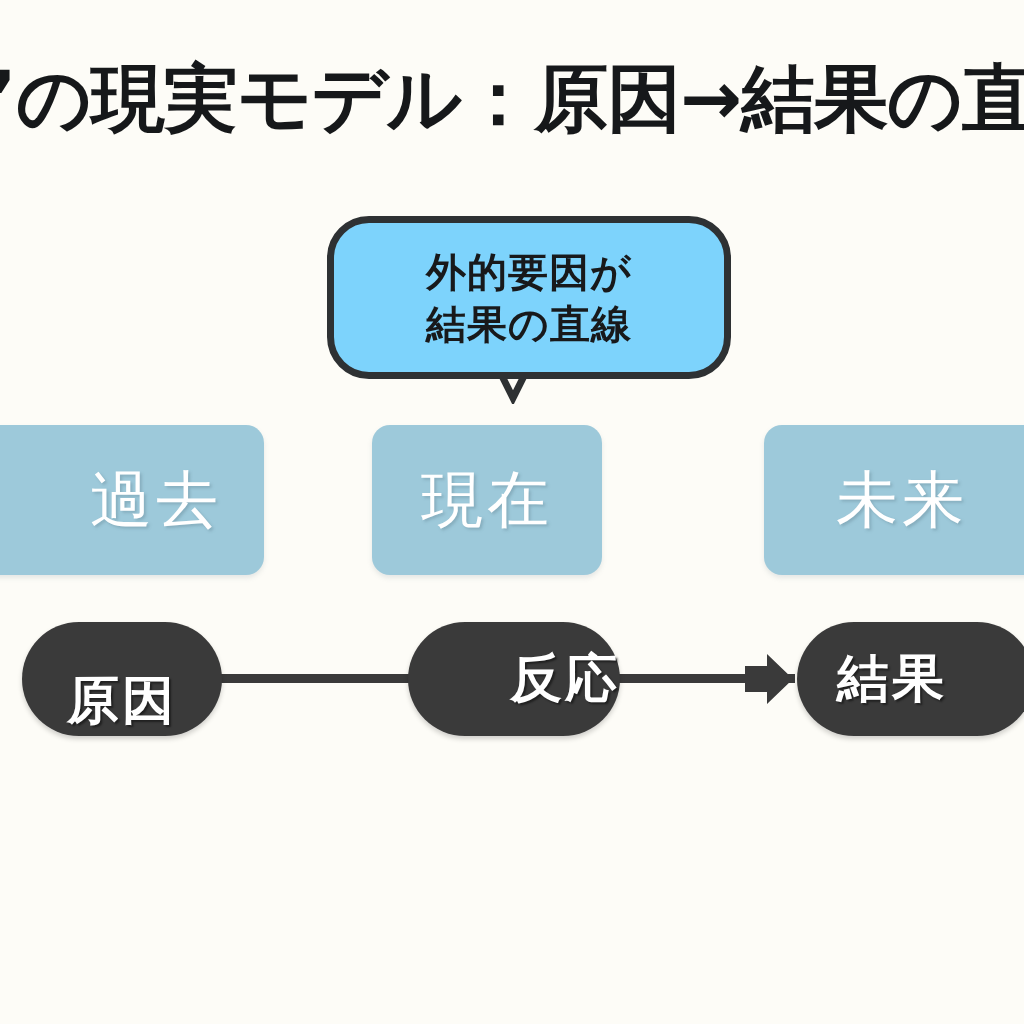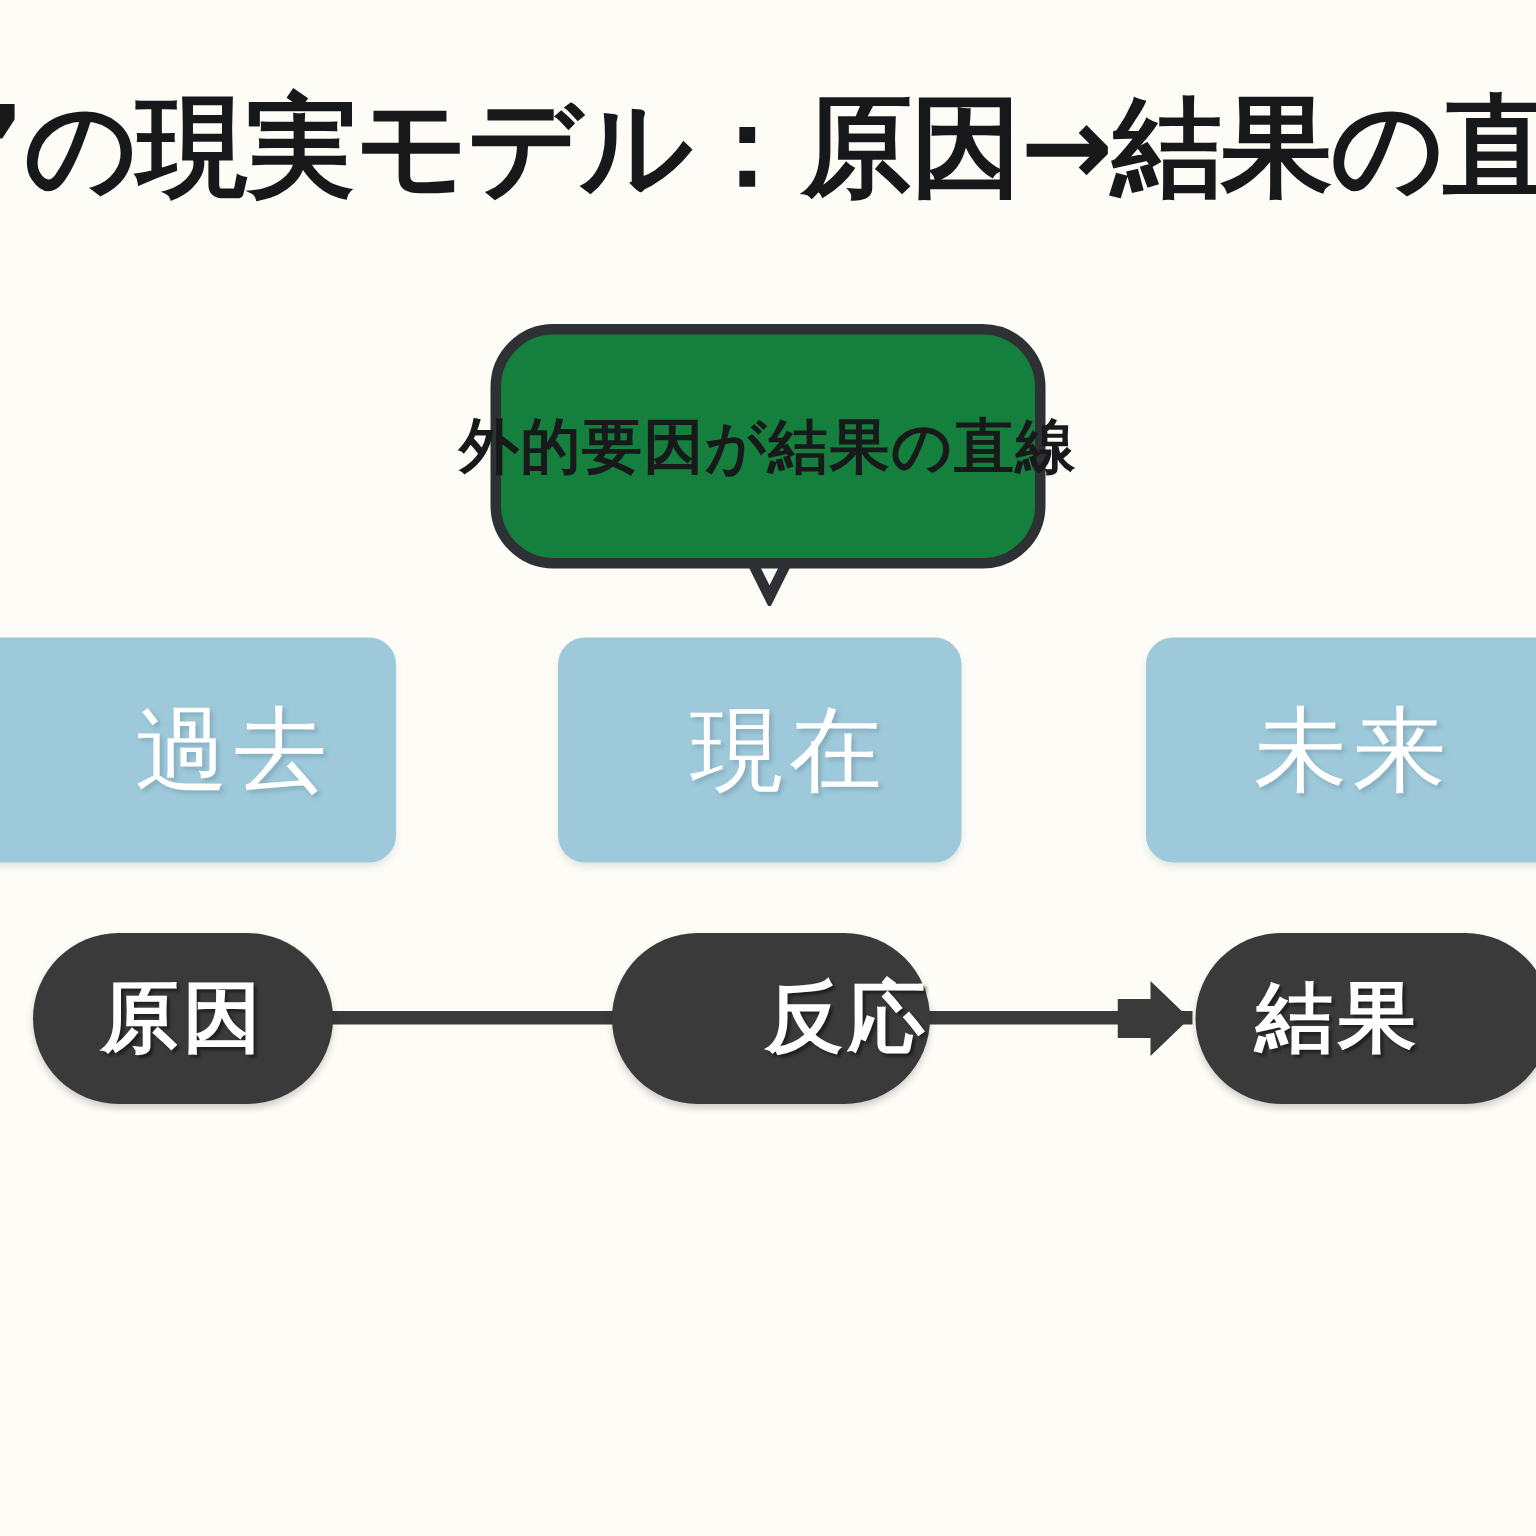--- a/index.html
+++ b/index.html
@@ -45,28 +45,28 @@
     color: #16181a;
     letter-spacing: -1px;
     font-family: "DejaVu Sans", "Liberation Sans", sans-serif;
   }
 
   
   .bubble {
     position: absolute;
     left: 327px;
     top: 216px;
-    width: 370px;
+    width: 404px;
     height: 163px;
     box-sizing: border-box;
-    background: #15803d;
+    background: #7dd3fc;
     border: 7px solid #2e3133;
     border-radius: 42px;
     display: flex;
-    flex-direction: row;
+    flex-direction: column;
     align-items: center;
     justify-content: center;
     z-index: 4;
   }
   .bubble-line {
     font-size: 40px;
     line-height: 52px;
     font-weight: 600;
     color: #18191b;
     letter-spacing: 1px;
@@ -89,21 +89,21 @@
     height: 150px;
     background: #9dc9da;
     border-radius: 18px;
     display: flex;
     align-items: center;
     justify-content: center;
     box-shadow: 0 3px 5px rgba(120,140,150,0.18);
     z-index: 2;
   }
   .tl-box.past   { left: -40px;  width: 304px; justify-content: flex-end; padding-right: 42px; box-sizing: border-box; }
-  .tl-box.present{ left: 372px;  width: 230px; padding-left: 39px; }
+  .tl-box.present{ left: 372px;  width: 230px; }
   .tl-box.future { left: 764px;  width: 300px; justify-content: flex-start; padding-left: 72px; box-sizing: border-box; }
   .tl-label {
     font-size: 62px;
     font-weight: 400;
     color: #ffffff;
     letter-spacing: 4px;
     text-shadow: 2px 2px 3px rgba(90,120,135,0.35);
     font-family: "DejaVu Sans", "Liberation Sans", sans-serif;
     white-space: nowrap;
   }
@@ -131,21 +131,21 @@
     top: 622px;
     height: 114px;
     background: #3a3a3a;
     border-radius: 60px;
     display: flex;
     align-items: center;
     justify-content: center;
     box-shadow: 0 3px 5px rgba(0,0,0,0.18);
     z-index: 2;
   }
-  .pill.cause  { left: 22px;  width: 200px; }
+  .pill.cause  { left: 22px;  width: 200px; align-items: flex-end; }
   .pill.react  { left: 408px; width: 212px; justify-content: flex-end; }
   .pill.result { left: 797px; width: 237px; justify-content: flex-start; padding-left: 40px; box-sizing: border-box; }
   .pill-label {
     font-size: 52px;
     font-weight: 700;
     color: #ffffff;
     letter-spacing: 3px;
     text-shadow: 2px 2px 2px rgba(0,0,0,0.45);
     font-family: "DejaVu Sans", "Liberation Sans", sans-serif;
     white-space: nowrap;

